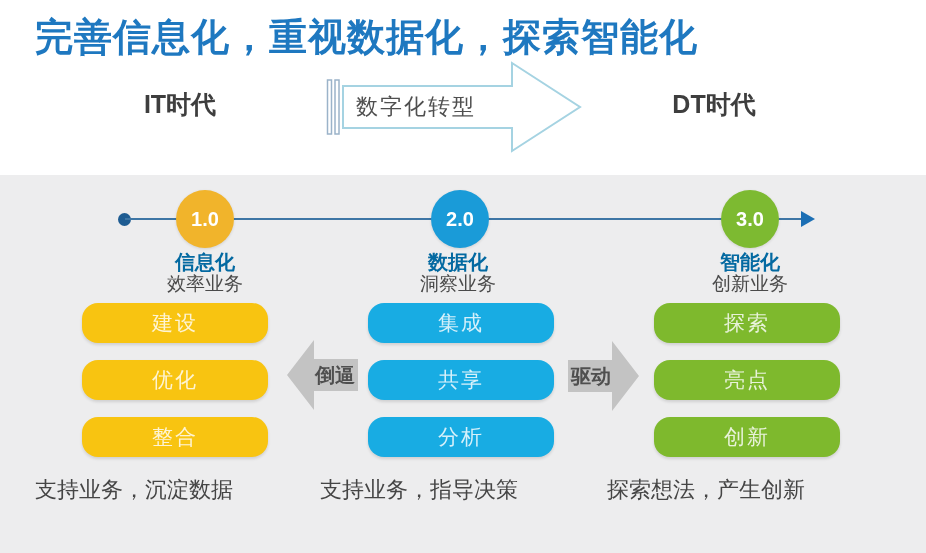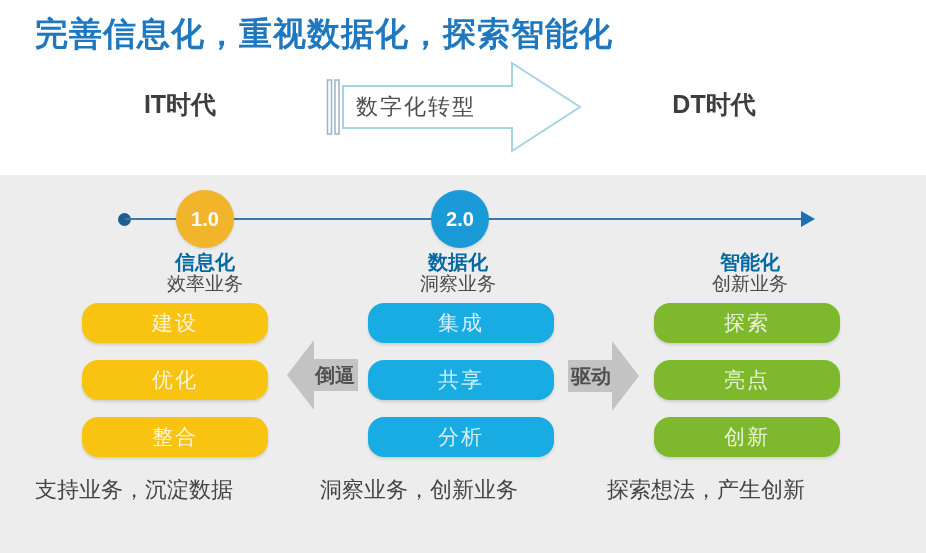--- a/index.html
+++ b/index.html
@@ -4,21 +4,21 @@
 <style>
   * { margin: 0; padding: 0; box-sizing: border-box; }
   html, body { background: #fff; }
   body { font-family: "Liberation Sans", "DejaVu Sans", sans-serif; }
   .canvas {
     position: relative; width: 926px; height: 553px;
     background: #ffffff; overflow: hidden;
   }
   .page-title {
     position: absolute; left: 35px; top: 12px;
-    font-size: 33px; font-weight: bold; color: #1E78C0; letter-spacing: 1px;
+    font-size: 38px; font-weight: bold; color: #1E78C0; letter-spacing: 1px;
     white-space: nowrap;
   }
   
   .era-label {
     position: absolute; top: 88px; width: 140px; text-align: center;
     font-size: 25px; font-weight: bold; color: #3E3E3E; white-space: nowrap;
   }
   .era-left  { left: 110px; }
   .era-right { left: 644px; }
   .transform-arrow-wrap { position: absolute; left: 326px; top: 60px; width: 258px; height: 94px; }
@@ -110,20 +110,21 @@
   <div class="era-label era-right">DT时代</div>
 
   <div class="panel">
 
     <div class="tl-dot"></div>
     <div class="tl-line"></div>
     <div class="tl-end-arrow"></div>
 
     <div class="stage-circle circle-1">1.0</div>
     <div class="stage-circle circle-2">2.0</div>
+    <div class="stage-circle circle-3">3.0</div>
 
     <div class="stage-label label-1">
       <div class="stage-name">信息化</div>
       <div class="stage-subtitle">效率业务</div>
     </div>
     <div class="stage-label label-2">
       <div class="stage-name">数据化</div>
       <div class="stage-subtitle">洞察业务</div>
     </div>
     <div class="stage-label label-3">
@@ -148,17 +149,17 @@
     </div>
 
     <div class="connector connector-left">
       <div class="connector-label">倒逼</div>
     </div>
     <div class="connector connector-right">
       <div class="connector-label">驱动</div>
     </div>
 
     <div class="stage-caption cap-1">支持业务，沉淀数据</div>
-    <div class="stage-caption cap-2">洞察业务，创新业务</div>
+    <div class="stage-caption cap-2">支持业务，指导决策</div>
     <div class="stage-caption cap-3">探索想法，产生创新</div>
 
   </div>
 </div>
 
 </body></html>

